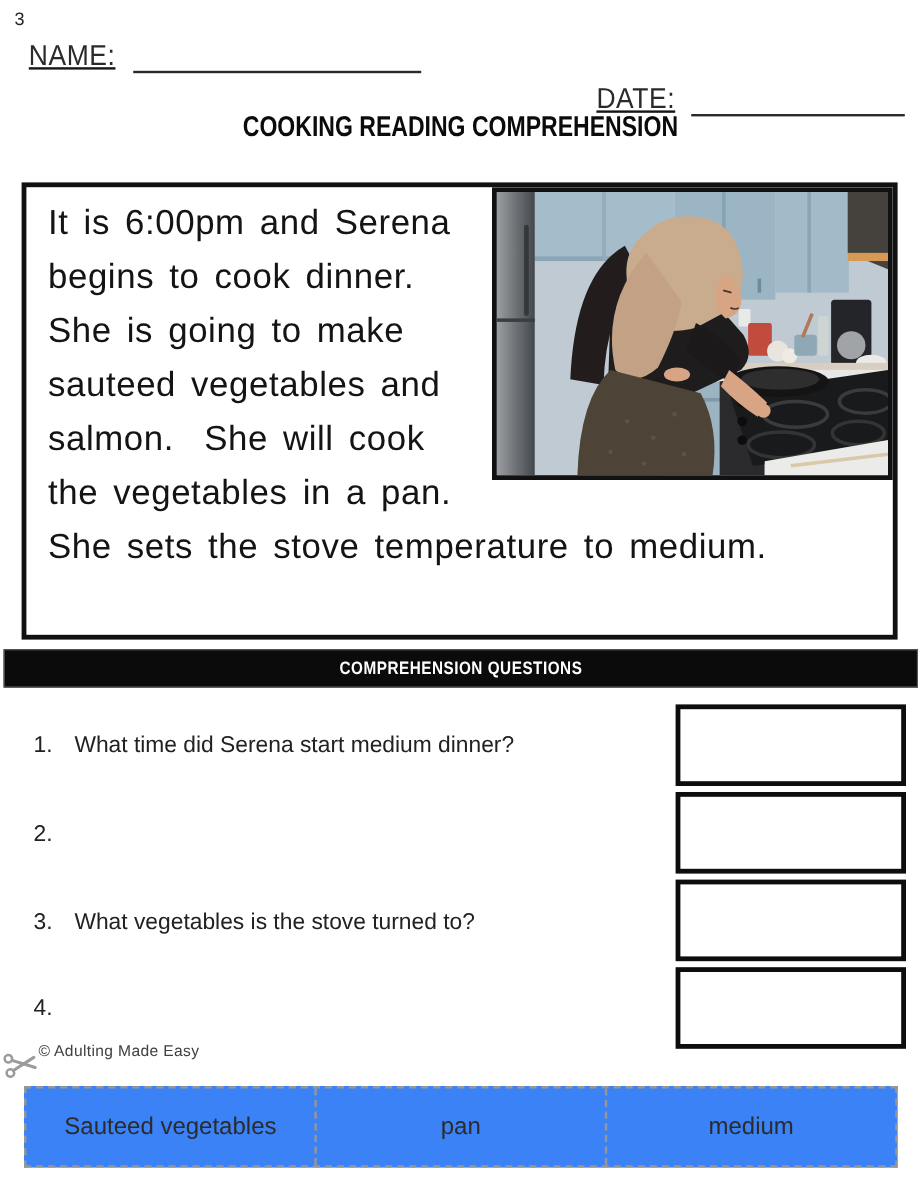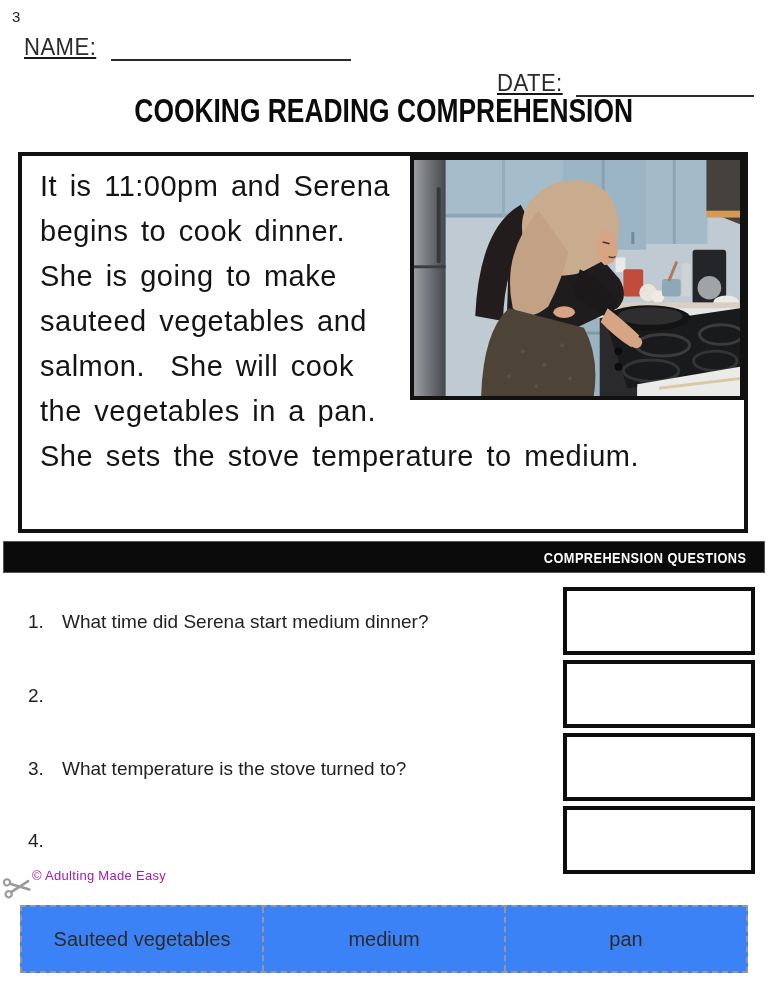--- a/index.html
+++ b/index.html
@@ -24,21 +24,21 @@
     letter-spacing: 0.5px; white-space: nowrap;
   }
   .blank-line { border-bottom: 2px solid #2a2a2a; height: 24px; margin-left: 8px; }
   .name-row { left: 24px; }
   .name-row .blank-line { width: 240px; }
   .date-row { left: 497px; margin-top: 36px; }
   .date-row .blank-line { width: 178px; }
 
   .doc-title {
     position: absolute; top: 92px; left: 0; width: 768px;
-    text-align: center; font-weight: 700; font-size: 33px; color: #0b0b0b;
+    text-align: center; font-weight: 700; font-size: 24px; color: #0b0b0b;
     white-space: nowrap;
   }
   .doc-title .squeeze { display: inline-block; transform: scaleX(0.8); transform-origin: center; letter-spacing: 0px; }
 
   
   .passage-box {
     position: absolute; left: 18px; top: 152px; width: 730px; height: 381px;
     border: 4px solid #111; background: #fff;
     padding: 8px 14px 0 18px; overflow: hidden;
   }
@@ -50,21 +50,21 @@
   .photo-frame svg { display: block; width: 100%; height: 100%; }
   .passage-text {
     font-size: 29px; line-height: 45px; color: #141414;
     letter-spacing: 0.5px; word-spacing: 4px; white-space: pre-wrap;
   }
 
   
   .section-bar {
     position: absolute; left: 3px; top: 541px; width: 762px; height: 32px;
     background: #0b0b0b; border: 1px solid #555;
-    display: flex; align-items: center; justify-content: flex-end;
+    display: flex; align-items: center; justify-content: center;
   }
   .section-bar .bar-text {
     color: #ffffff; font-weight: 700; font-size: 15px; letter-spacing: 0.5px;
     display: inline-block; transform: scaleX(0.85); white-space: nowrap;
   }
 
   
   .question-row {
     position: absolute; left: 28px; width: 520px; height: 28px;
     display: flex; align-items: center; font-size: 19px; color: #222;
@@ -80,21 +80,21 @@
     border: 4px solid #0d0d0d; background: #fff;
   }
   .ab1 { top: 587px; }
   .ab2 { top: 660px; }
   .ab3 { top: 733px; }
   .ab4 { top: 806px; }
 
   
   .credit {
     position: absolute; left: 32px; top: 868px;
-    font-size: 13px; color: #a21caf; letter-spacing: 0.3px;
+    font-size: 13px; color: #404040; letter-spacing: 0.3px;
   }
   .scissors {
     position: absolute; left: 2px; top: 872px; width: 30px; height: 30px;
     transform: rotate(-8deg);
   }
 
   
   .answer-bank {
     position: absolute; left: 20px; top: 905px; width: 728px; height: 68px;
     display: flex; border: 2px dashed #979797; background: #3b82f6;
@@ -204,57 +204,57 @@
         <ellipse cx="152" cy="156" rx="11" ry="6" fill="#d8a584"></ellipse>
         <path d="M68,242 Q70,176 96,152 L172,172 Q188,202 182,242 Z" fill="#4d4336"></path>
         <circle cx="110" cy="196" r="2" fill="#5e5244"></circle>
           <circle cx="132" cy="210" r="2" fill="#5e5244"></circle>
         <circle cx="150" cy="190" r="2" fill="#5e5244"></circle>
           <circle cx="96" cy="222" r="2" fill="#5e5244"></circle>
         <circle cx="124" cy="232" r="2" fill="#5e5244"></circle>
           <circle cx="158" cy="224" r="2" fill="#5e5244"></circle>
       </svg>
     </div>
-    <div class="passage-text">It is 11:00pm and Serena begins to cook dinner.  She is going to make sauteed vegetables and salmon.  She will cook the vegetables in a pan.  She sets the stove temperature to medium.</div>
+    <div class="passage-text">It is 6:00pm and Serena begins to cook dinner.  She is going to make sauteed vegetables and salmon.  She will cook the vegetables in a pan.  She sets the stove temperature to medium.</div>
   </div>
 
   <div class="section-bar">
     <span class="bar-text">COMPREHENSION QUESTIONS</span>
   </div>
 
   <div class="question-row q1">
     <span class="q-num">1.</span>
     <span class="q-text">What time did Serena start medium dinner?</span>
   </div>
   <div class="answer-box ab1"></div>
 
   <div class="question-row q2">
     <span class="q-num">2.</span>
   </div>
   <div class="answer-box ab2"></div>
 
   <div class="question-row q3">
     <span class="q-num">3.</span>
-    <span class="q-text">What temperature is the stove turned to?</span>
+    <span class="q-text">What vegetables is the stove turned to?</span>
   </div>
   <div class="answer-box ab3"></div>
 
   <div class="question-row q4">
     <span class="q-num">4.</span>
   </div>
   <div class="answer-box ab4"></div>
 
   <div class="scissors">
     <svg viewBox="0 0 24 24" width="30" height="30">
       <circle cx="4.6" cy="7.2" r="2.5" fill="none" stroke="#9b9b9b" stroke-width="1.7"></circle>
       <circle cx="4.6" cy="16.8" r="2.5" fill="none" stroke="#9b9b9b" stroke-width="1.7"></circle>
       <path d="M6.8 8.6 L21.5 15.4 M6.8 15.4 L21.5 8.6" stroke="#9b9b9b" stroke-width="2" stroke-linecap="round"></path>
     </svg>
   </div>
   <div class="credit">© Adulting Made Easy</div>
 
   <div class="answer-bank">
     <div class="bank-cell">Sauteed vegetables</div>
+    <div class="bank-cell">pan</div>
     <div class="bank-cell">medium</div>
-    <div class="bank-cell">pan</div>
   </div>
 
 </div>
 
 </body></html>

